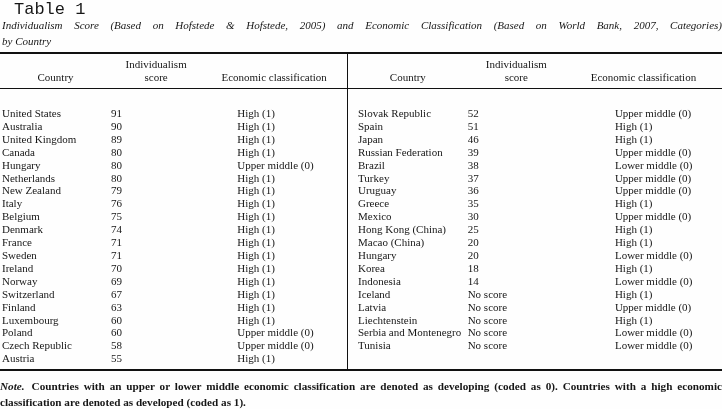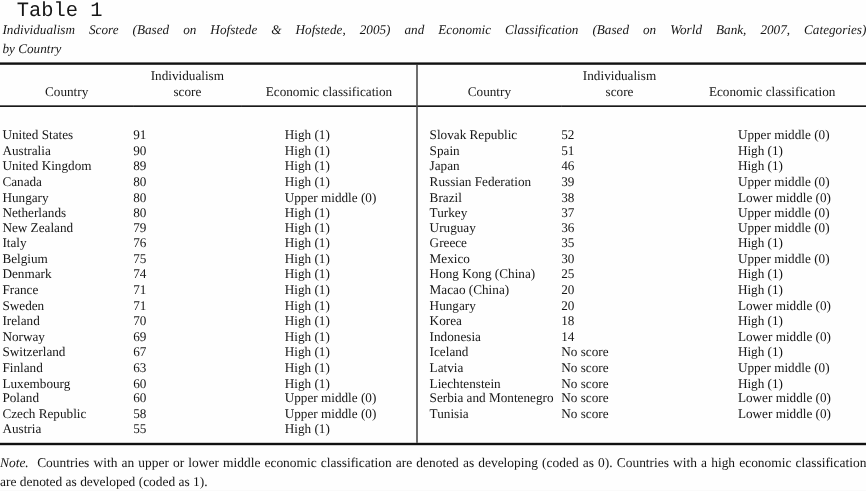--- a/index.html
+++ b/index.html
@@ -77,20 +77,21 @@
   td.col-score   { text-align: left; }
   td.col-class   { text-align: left; padding-left: 36px; }
   .panel.left  td.col-country { padding-left: 2px; }
   .panel.right td.col-country { padding-left: 10px; }
   .panel.right td.col-class   { padding-left: 50px; }
   .note {
     margin-top: 8px;
     font-size: 11.2px;
     line-height: 15.5px;
     text-align: justify;
+    font-weight: bold;
   }
   .note .note-prefix { font-style: italic; padding-right: 7px; }
 </style>
 </head>
 <body>
 
 <div class="page">
 
   <div class="table-label">Table 1</div>
 

